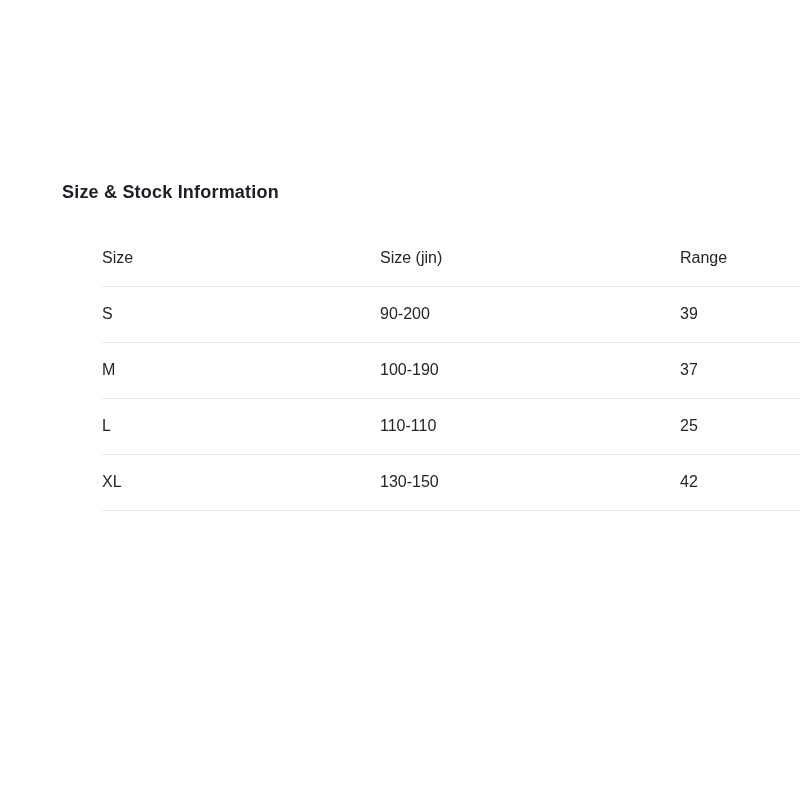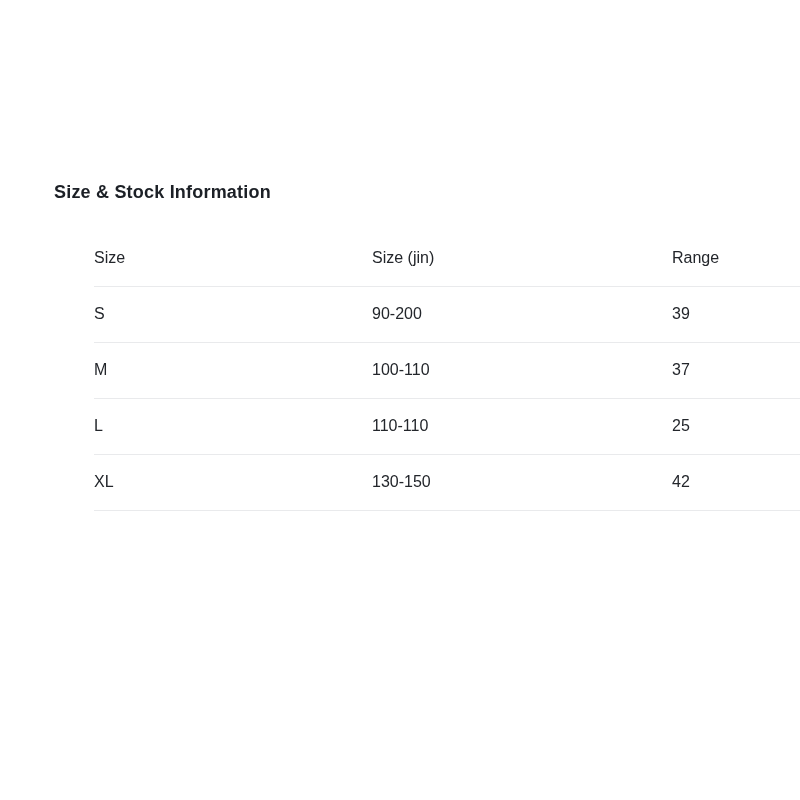--- a/index.html
+++ b/index.html
@@ -6,21 +6,21 @@
   html, body {
     width: 800px;
     height: 800px;
     background: #ffffff;
     font-family: "Liberation Sans", sans-serif;
     position: relative;
     overflow: hidden;
   }
   .content {
     position: absolute;
-    left: 54px;
+    left: 62px;
     top: 180px;
     width: 728px;
   }
   .section-title {
     font-size: 18px;
     line-height: 25px;
     font-weight: 700;
     color: #1c2026;
     letter-spacing: 0.2px;
   }
@@ -66,21 +66,21 @@
       </tr>
     </thead>
     <tbody>
       <tr>
         <td>S</td>
         <td>90-200</td>
         <td>39</td>
       </tr>
       <tr>
         <td>M</td>
-        <td>100-110</td>
+        <td>100-190</td>
         <td>37</td>
       </tr>
       <tr>
         <td>L</td>
         <td>110-110</td>
         <td>25</td>
       </tr>
       <tr>
         <td>XL</td>
         <td>130-150</td>

